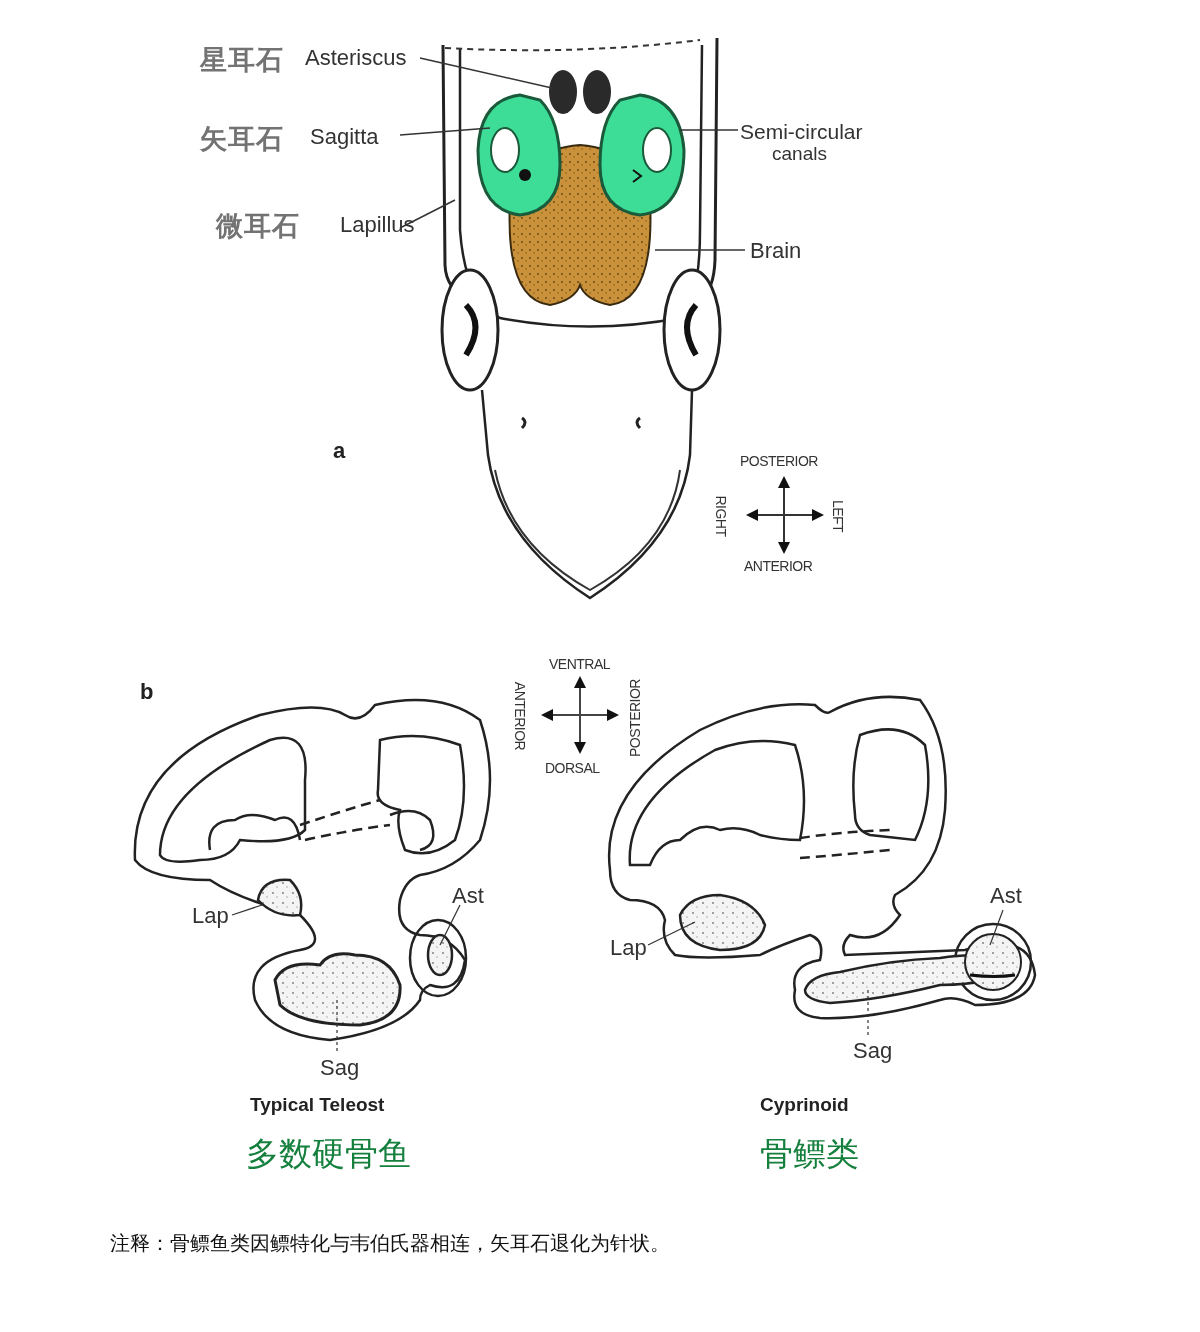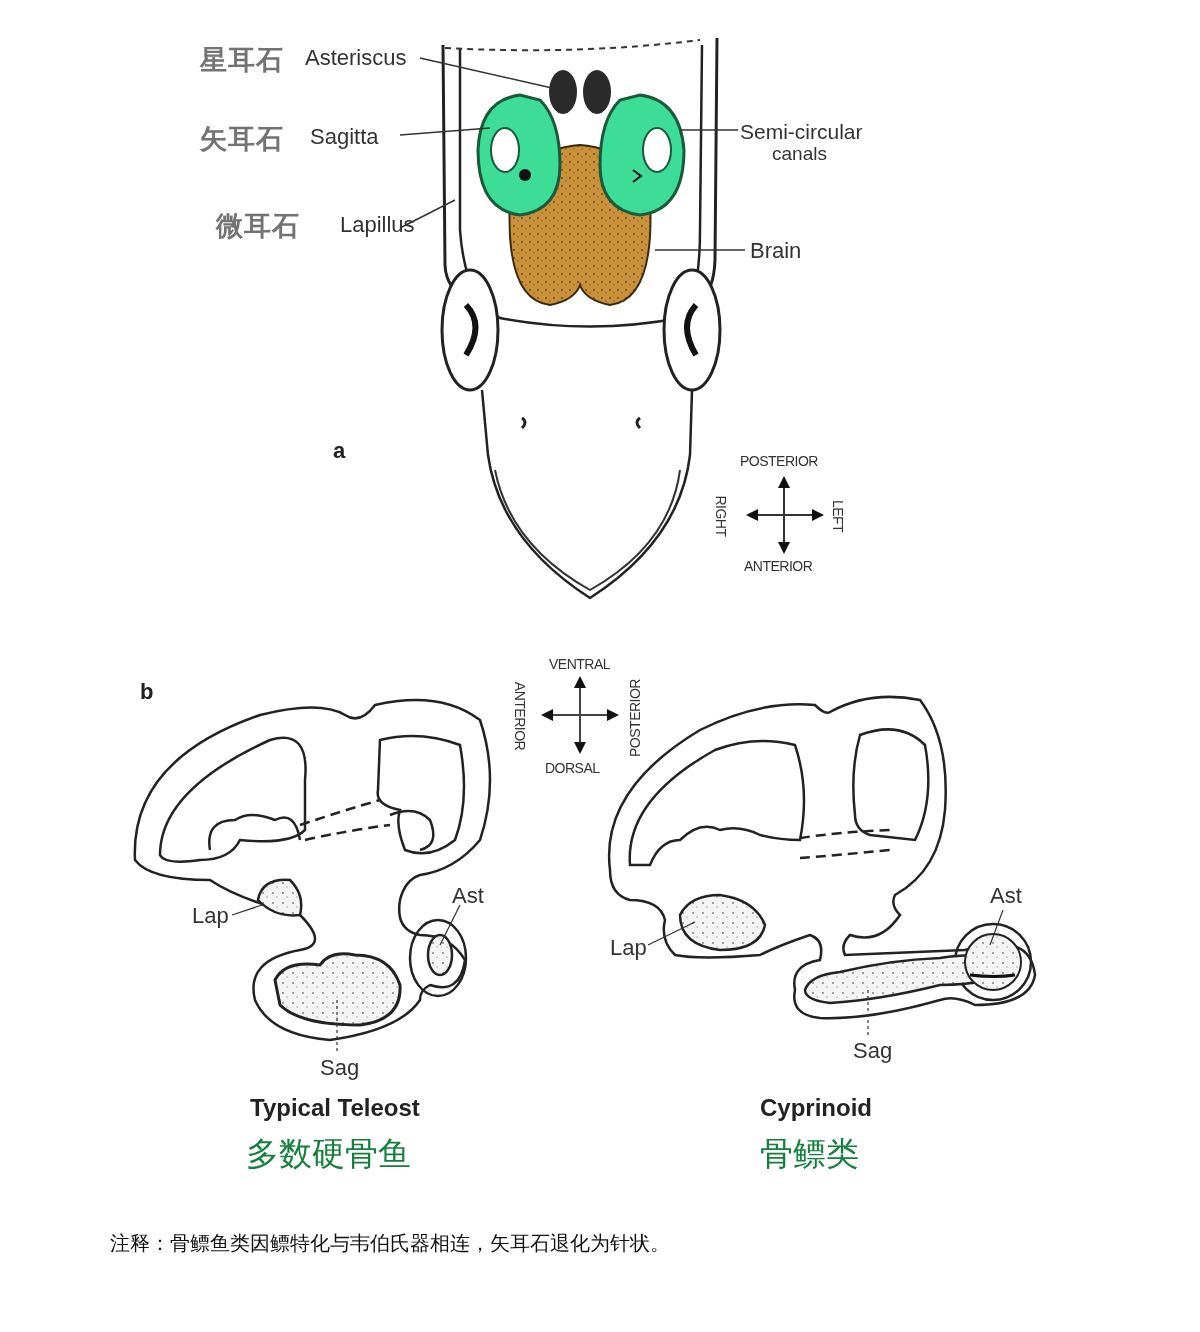--- a/index.html
+++ b/index.html
@@ -3,21 +3,21 @@
 <meta charset="utf-8">
 <style>
   html, body { margin:0; padding:0; background:#ffffff; }
   body { width:1200px; height:1332px; position:relative; overflow:hidden;
          font-family:"Liberation Sans", sans-serif; color:#222; }
   .abs { position:absolute; }
   .cn-red { color:#737373; font-family:"DejaVu Serif", serif; font-weight:bold; font-size:27px; letter-spacing:1px; }
   .en-label { color:#333; font-family:"Liberation Sans", sans-serif; font-size:22px; }
   .small-cap { font-family:"Liberation Sans", sans-serif; font-size:14px; color:#333; letter-spacing:-0.5px; }
   .panel-letter { font-family:"Liberation Sans", sans-serif; font-weight:bold; font-size:22px; color:#222; }
-  .caption-en { font-family:"Liberation Sans", sans-serif; font-weight:bold; font-size:24px; color:#222; }
+  .caption-en { font-family:"Liberation Sans", sans-serif; font-weight:bold; font-size:19px; color:#222; }
   .caption-cn { font-family:"DejaVu Sans", sans-serif; font-size:33px; color:#15803d; }
   .note { font-family:"DejaVu Sans", sans-serif; font-size:20px; color:#111; white-space:nowrap; }
   svg { position:absolute; left:0; top:0; }
 </style>
 </head>
 <body>
 
 <svg width="1200" height="640" viewBox="0 0 1200 640">
   <defs>
     <pattern id="stipple" width="8" height="8" patternUnits="userSpaceOnUse">

